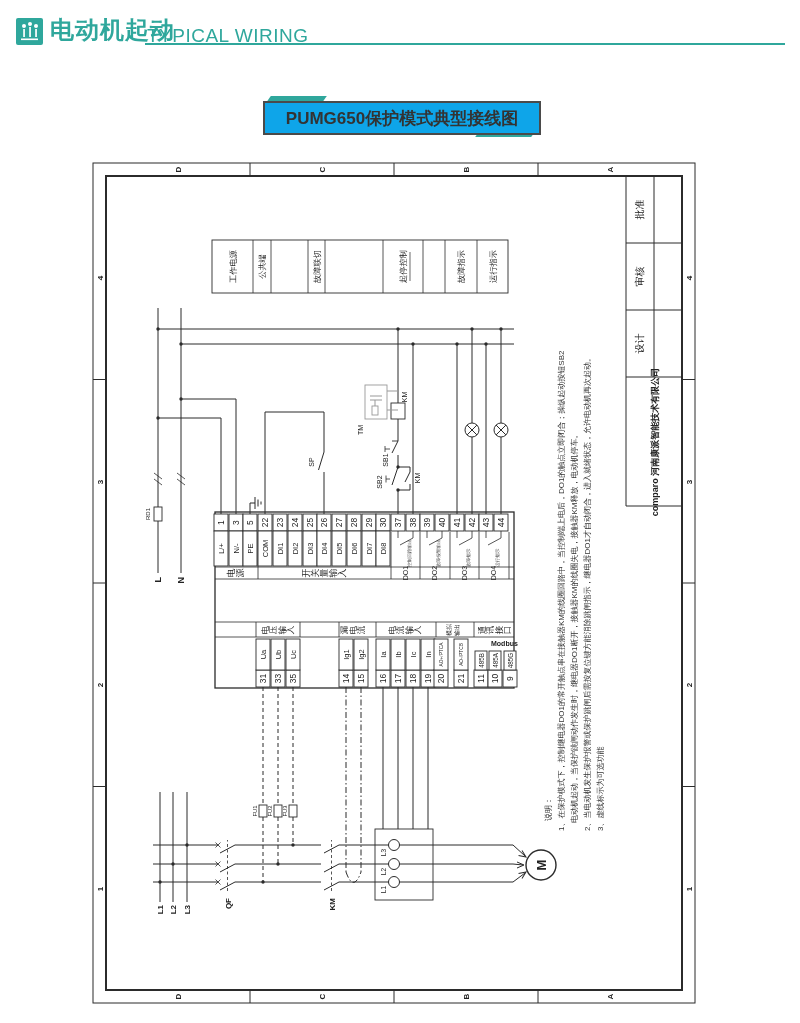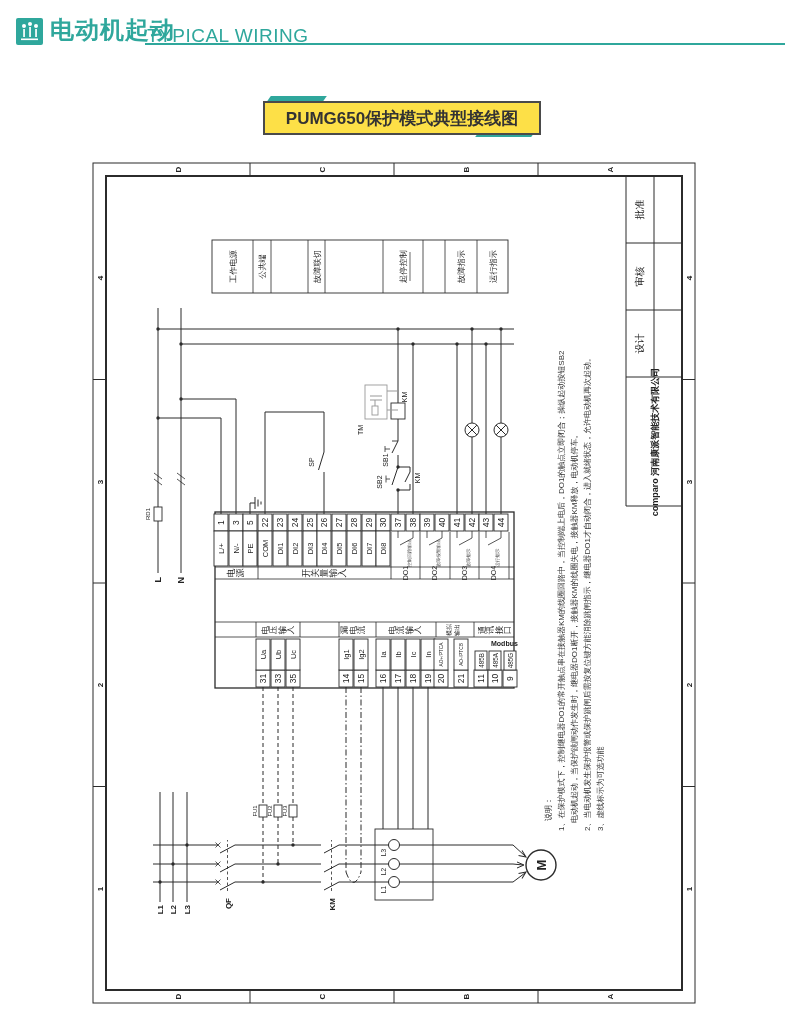--- a/index.html
+++ b/index.html
@@ -2,21 +2,21 @@
 <html><head>
 <meta charset="utf-8">
 <style>
   html,body{margin:0;padding:0;background:#fff;}
   body{width:800px;height:1023px;position:relative;font-family:"Liberation Sans","DejaVu Sans",sans-serif;overflow:hidden;}
   .hdr{position:absolute;left:0;top:0;width:800px;height:56px;}
   .hdr-icon{position:absolute;left:16px;top:18px;width:27px;height:27px;}
   .hdr-cn{position:absolute;left:50px;top:14px;font-size:24px;font-weight:bold;color:#2FA79C;letter-spacing:1px;}
   .hdr-en{position:absolute;left:147px;top:25px;font-size:19px;color:#2FA79C;letter-spacing:0.5px;}
   .hdr-line{position:absolute;left:145px;top:43px;width:640px;height:2px;background:#2FA79C;}
-  .tbox{position:absolute;left:263px;top:101px;width:274px;height:30px;border:2px solid #4a4a4a;background:#fde047;z-index:2;
+  .tbox{position:absolute;left:263px;top:101px;width:274px;height:30px;border:2px solid #4a4a4a;background:#0ea5e9;z-index:2;
         display:flex;align-items:center;justify-content:center;font-size:17px;font-weight:bold;color:#333;}
   .acc{position:absolute;height:8px;width:56px;background:#2FA79C;z-index:1;transform:skewX(-35deg);}
   .acc1{left:268px;top:96px;}
   .acc2{left:478px;top:129px;}
   svg text{font-family:"Liberation Sans","DejaVu Sans",sans-serif;}
 </style>
 </head>
 <body>
 
 <div class="hdr">

